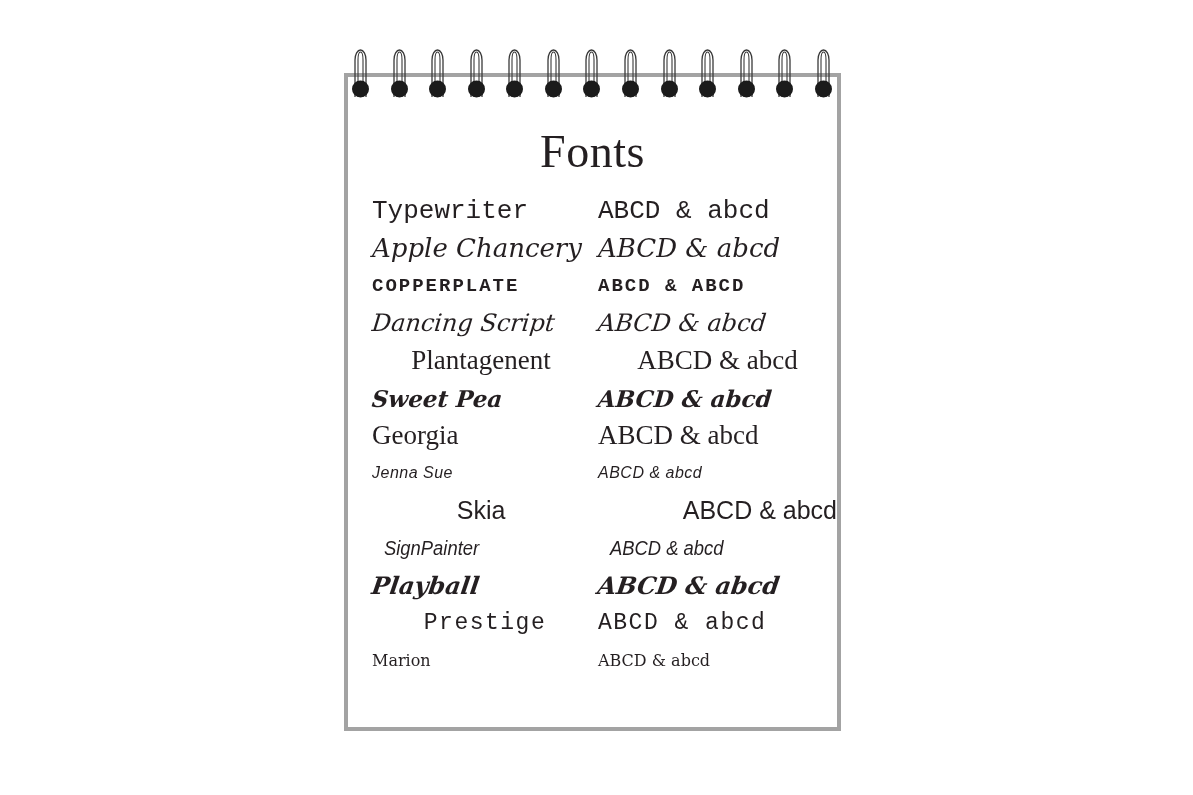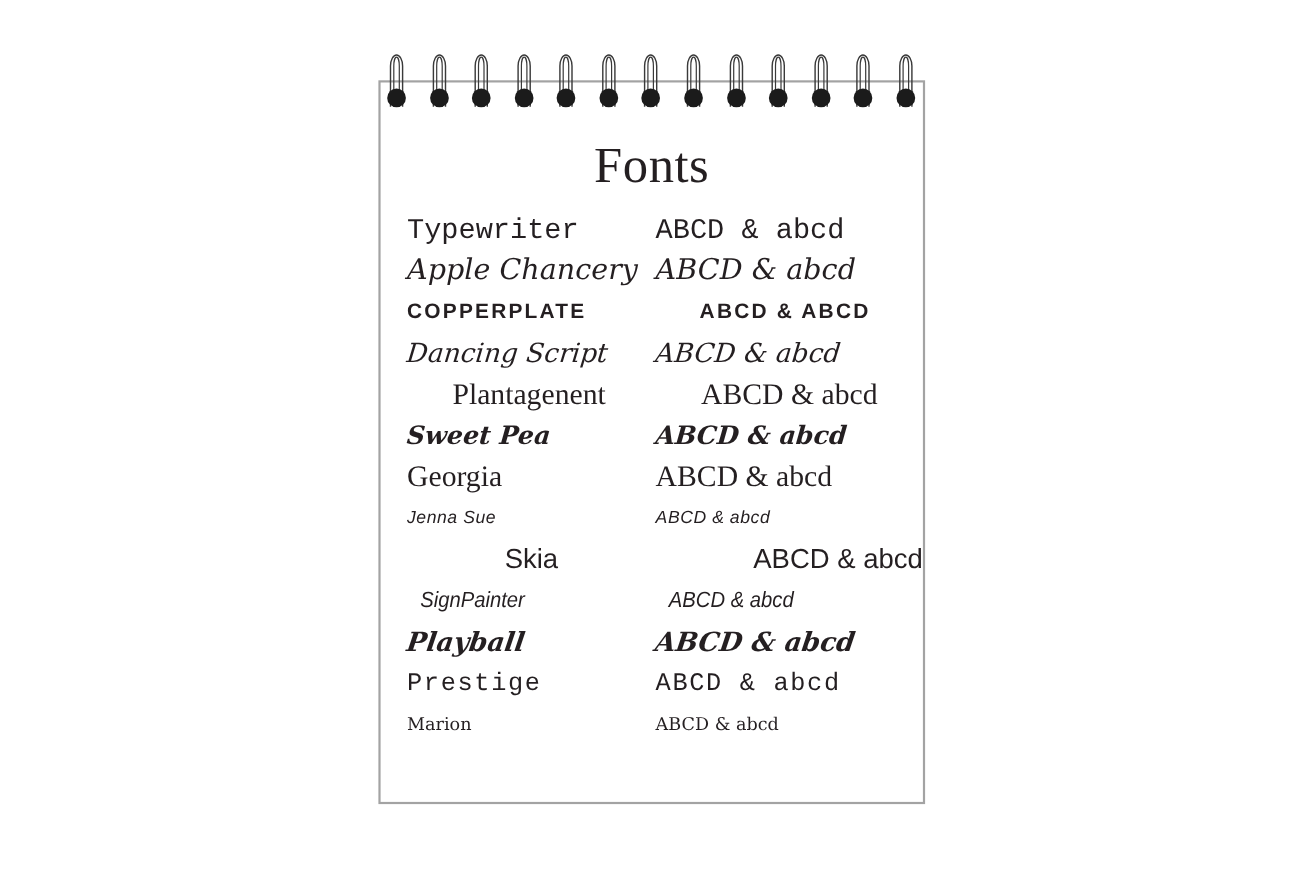--- a/index.html
+++ b/index.html
@@ -9,21 +9,21 @@
     background:#ffffff;
     font-family:"Liberation Serif", serif;
     color:#241f21;
     overflow:hidden;
   }
   .notepad{
     position:absolute;
     left:344px;top:73px;
     width:497px;height:658px;
     background:#ffffff;
-    border:2px solid #a3a3a3;
+    border:4px solid #a3a3a3;
     box-sizing:border-box;
   }
   .spiral{
     position:absolute;
     left:344px;top:45px;
     width:497px;height:56px;
     display:flex;
     justify-content:space-between;
     padding:0 3px 0 1px;
     box-sizing:border-box;
@@ -45,34 +45,34 @@
     display:flex;
     align-items:center;
     white-space:nowrap;
   }
   .font-name{display:inline-block;width:226px;}
   .font-sample{display:inline-block;}
 
   
   .fs-typewriter     {font-family:"Liberation Mono", monospace; font-size:26px;}
   .fs-apple-chancery {font-family:"DejaVu Serif", serif; font-style:italic; font-size:26px;}
-  .fs-copperplate    {font-family:Liberation Sans, sans-serif; font-weight:bold; font-size:19px; letter-spacing:2px;gap:40px;}
+  .fs-copperplate    {font-family:Liberation Mono, monospace; font-weight:bold; font-size:19px; letter-spacing:2px;}
   .fs-dancing-script {font-family:"DejaVu Serif", serif; font-style:italic; font-size:24px;}
   .fs-dancing-script .font-name, .fs-dancing-script .font-sample{transform:skewX(-6deg);}
   .fs-plantagenent   {font-family:"Liberation Serif", serif; font-size:27px;justify-content:center;}
   .fs-sweet-pea      {font-family:"DejaVu Serif", serif; font-style:italic; font-weight:bold; font-size:23px;}
   .fs-sweet-pea .font-name, .fs-sweet-pea .font-sample{transform:skewX(-5deg);}
   .fs-georgia        {font-family:"Liberation Serif", serif; font-size:27px;}
   .fs-jenna-sue      {font-family:"Liberation Sans", sans-serif; font-style:italic; font-size:16px; letter-spacing:0.5px;}
   .fs-skia           {font-family:"Liberation Sans", sans-serif; font-size:25px;justify-content:flex-end;}
   .fs-signpainter    {font-family:"Liberation Sans", sans-serif; font-style:italic; font-size:20px;margin-left:12px;}
   .fs-signpainter .font-name, .fs-signpainter .font-sample{transform:scaleX(0.92); transform-origin:left center;}
   .fs-playball       {font-family:"DejaVu Serif", serif; font-style:italic; font-weight:bold; font-size:24px;}
   .fs-playball .font-name, .fs-playball .font-sample{transform:skewX(-8deg);}
-  .fs-prestige       {font-family:"Liberation Mono", monospace; font-size:23px; letter-spacing:1.5px;}
+  .fs-prestige       {font-family:"Liberation Mono", monospace; font-size:23px; letter-spacing:1.5px;text-align:center;}
   .fs-marion         {font-family:"DejaVu Serif", serif; font-size:16px;}
 </style>
 </head>
 <body>
 
 <div class="stage">
 
   <div class="spiral" id="spiral">
       <div class="coil"><svg width="30" height="56" viewBox="0 0 30 56">
           <path d="M10 52 L10 15 A5.5 10 0 0 1 21 15 L21 52" fill="none" stroke="#3a3a3a" stroke-width="1.3"></path>

